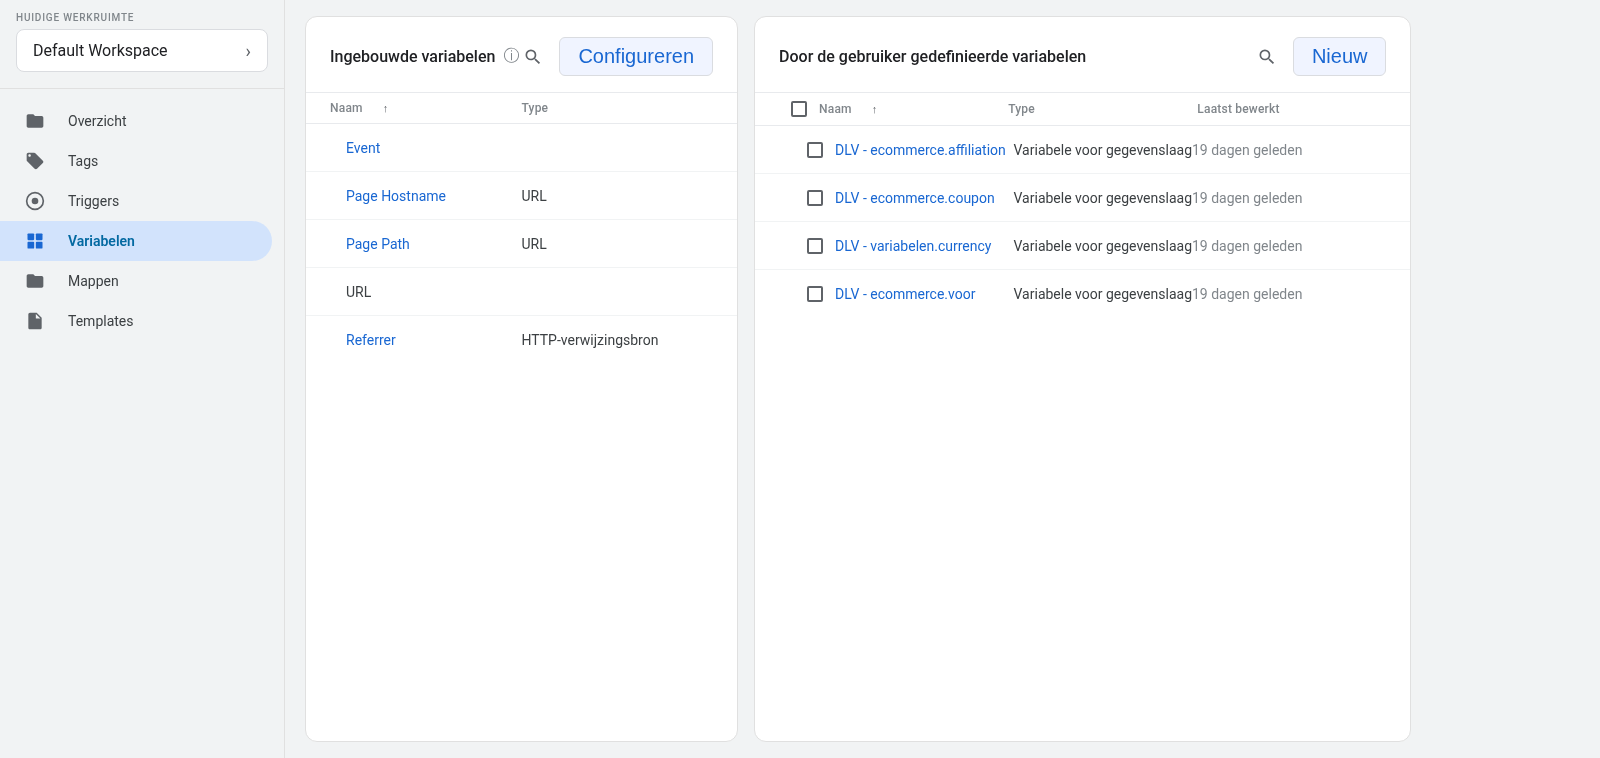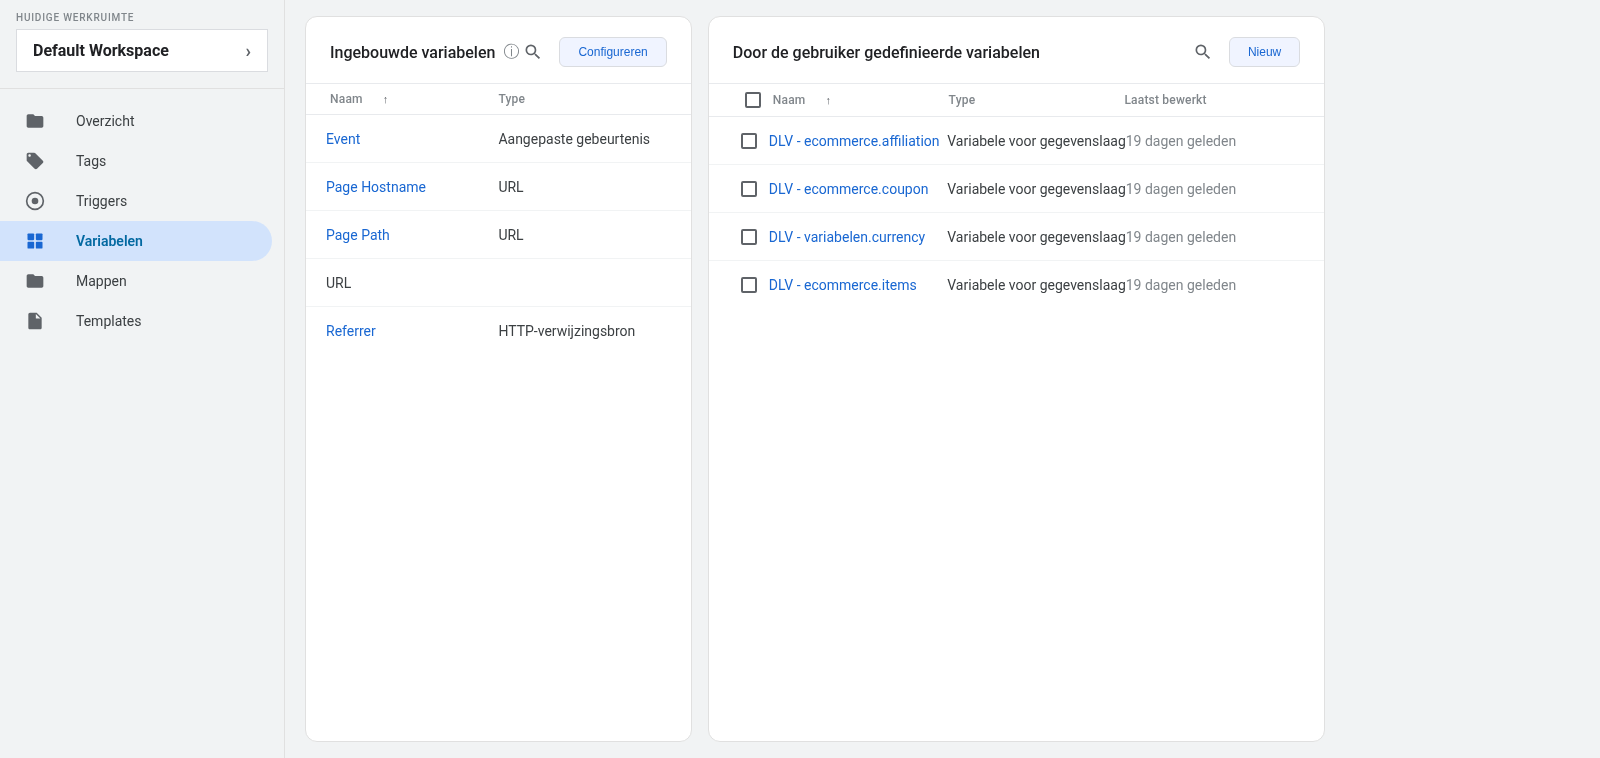--- a/index.html
+++ b/index.html
@@ -33,40 +33,40 @@
       letter-spacing: 0.8px;
       text-transform: uppercase;
       margin-bottom: 6px;
     }
     .sidebar-workspace-name {
       display: flex;
       align-items: center;
       justify-content: space-between;
       background: #fff;
       border: 1px solid #dadce0;
-      border-radius: 0;
+      border-radius: 8px;
       padding: 10px 16px;
       font-size: 16px;
-      font-weight: 700;
+      font-weight: 400;
       color: #202124;
       cursor: pointer;
     }
     .sidebar-workspace-name .chevron {
       font-size: 18px;
       color: #5f6368;
     }
 
     .sidebar-nav {
       padding: 12px 0;
       flex: 1;
     }
     .sidebar-nav-item {
       display: flex;
       align-items: center;
-      gap: 30px;
+      gap: 22px;
       padding: 10px 24px;
       font-size: 14px;
       color: #3c4043;
       cursor: pointer;
       border-radius: 0 24px 24px 0;
       margin-right: 12px;
       font-weight: 400;
       transition: background 0.15s;
     }
     .sidebar-nav-item.active {
@@ -136,21 +136,21 @@
       padding: 4px;
       border-radius: 50%;
       display: flex;
       align-items: center;
     }
     .btn-primary {
       background: none;
       border: 1px solid #dadce0;
       border-radius: 6px;
       padding: 7px 18px;
-      font-size: 12px;
+      font-size: 20px;
       color: #1967d2;
       font-weight: 500;
       cursor: pointer;
       background: #f0f4ff;
     }
 
     
     .table-wrap { width: 100%; }
     .table-header-row {
       display: grid;
@@ -172,21 +172,21 @@
       gap: 20px;
       letter-spacing: 0.2px;
     }
     .sort-arrow {
       font-size: 11px;
       color: #5f6368;
     }
 
     .table-row {
       display: grid;
-      padding: 0 20px;
+      padding: 0 40px;
       border-bottom: 1px solid #f1f3f4;
       align-items: center;
       min-height: 48px;
     }
     .table-row:last-child { border-bottom: none; }
 
     .builtin-table .table-row {
       grid-template-columns: 1fr 1fr;
     }
     .user-table .table-row {
@@ -326,21 +326,20 @@
           <span>Naam</span>
           <span class="sort-arrow">↑</span>
         </div>
         <div class="col-header">
           <span>Type</span>
         </div>
       </div>
 
       <div class="table-row">
         <span class="cell-link">Event</span>
-        <span class="cell-text">Aangepaste gebeurtenis</span>
       </div>
       <div class="table-row">
         <span class="cell-link">Page Hostname</span>
         <span class="cell-text">URL</span>
       </div>
       <div class="table-row">
         <span class="cell-link">Page Path</span>
         <span class="cell-text">URL</span>
       </div>
       <div class="table-row">
@@ -406,20 +405,20 @@
           <div class="checkbox"></div>
         </div>
         <span class="cell-link">DLV - variabelen.currency</span>
         <span class="cell-text">Variabele voor gegevenslaag</span>
         <span class="cell-muted">19 dagen geleden</span>
       </div>
       <div class="table-row">
         <div class="checkbox-wrap">
           <div class="checkbox"></div>
         </div>
-        <span class="cell-link">DLV - ecommerce.items</span>
+        <span class="cell-link">DLV - ecommerce.voor</span>
         <span class="cell-text">Variabele voor gegevenslaag</span>
         <span class="cell-muted">19 dagen geleden</span>
       </div>
     </div>
   </div>
 
 </div>
 
 </body></html>

